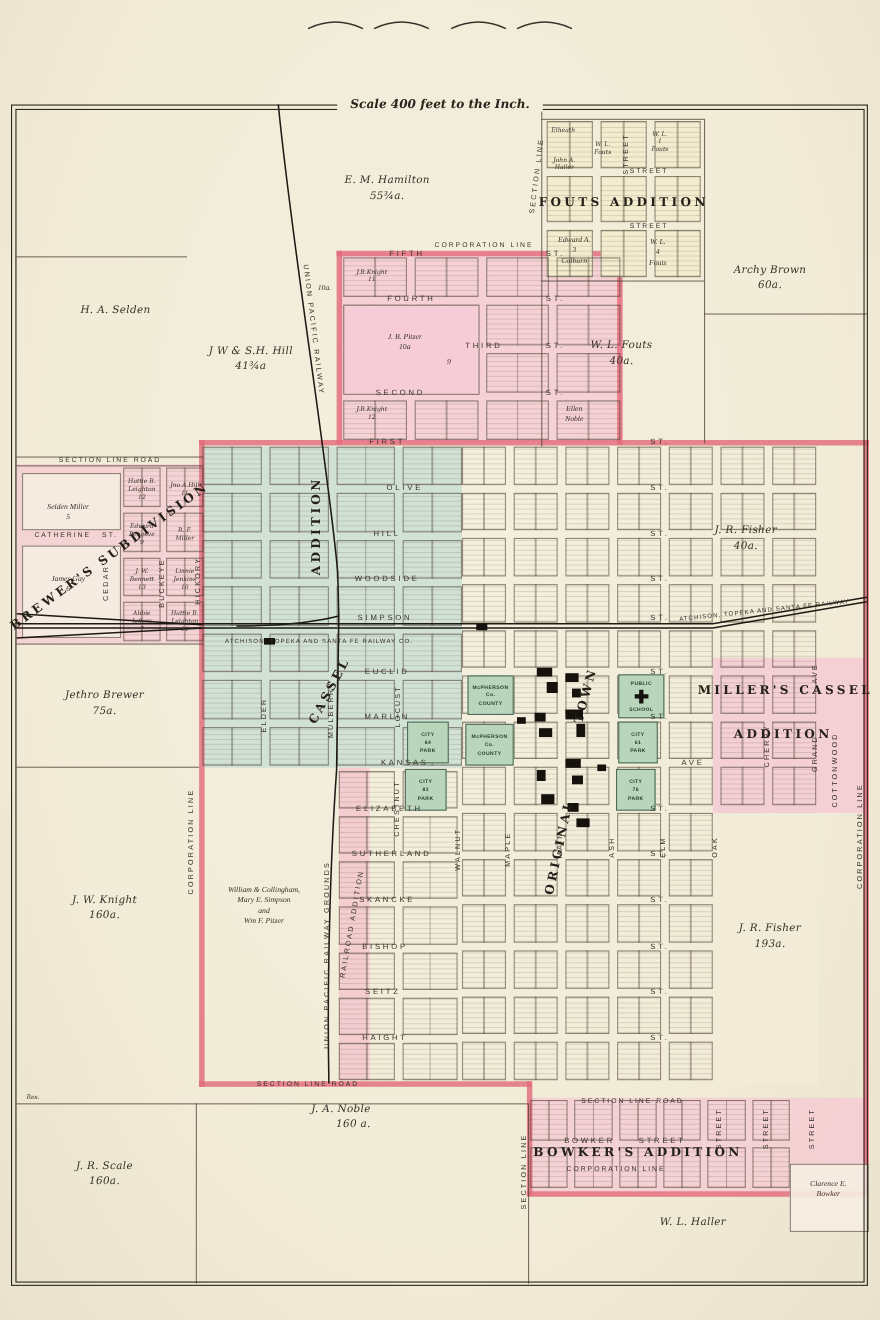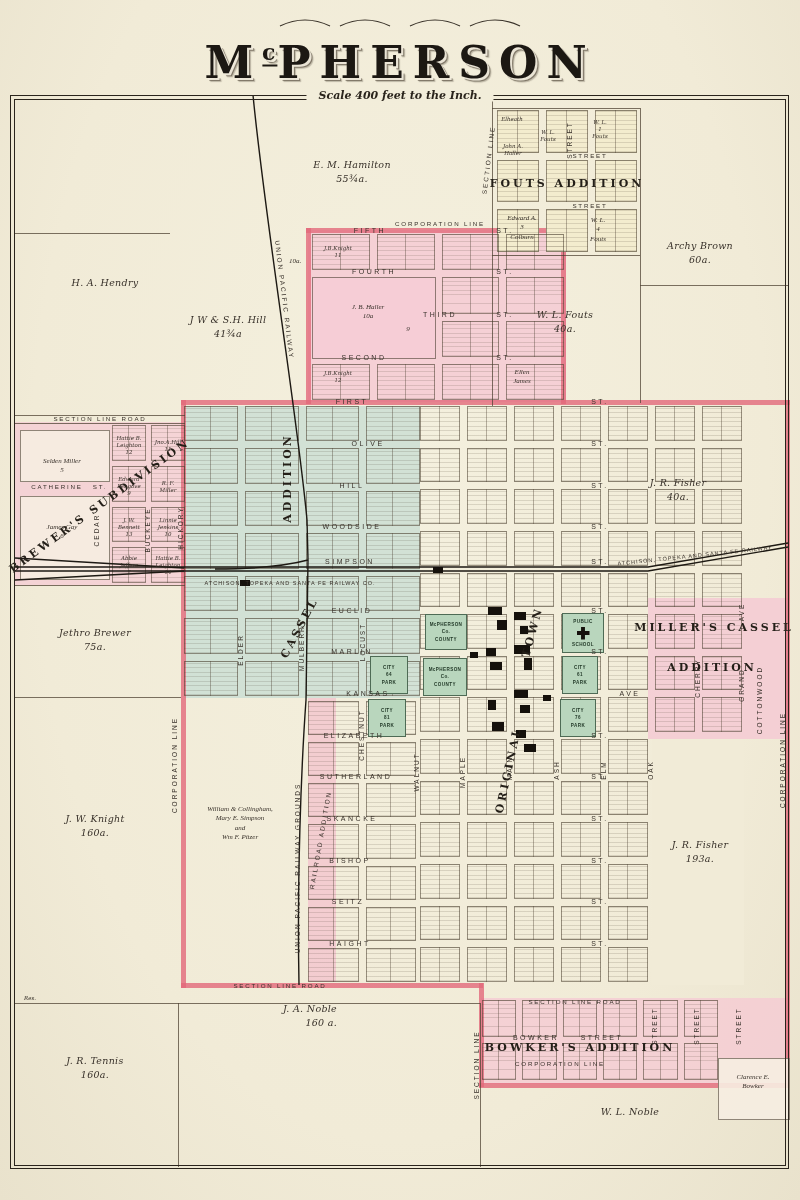--- a/index.html
+++ b/index.html
@@ -52,21 +52,20 @@
   .tsm{font-family:"DejaVu Serif",serif;font-weight:bold;font-size:11px;letter-spacing:3px;color:#241f18;white-space:nowrap;}
   svg.rails{position:absolute;left:0;top:0;pointer-events:none;}
 </style>
 </head>
 <body>
 
 <div id="sheet">
   <svg class="flourish" width="260" height="16" viewBox="0 0 260 16">
     <path d="M10,12 Q35,0 60,12 M70,12 Q95,0 120,12 M140,12 Q165,0 190,12 M200,12 Q225,0 250,12" fill="none" stroke="#3a332a" stroke-width="1.2"></path>
   </svg>
-  <div class="bigtitle"><span>M</span><span class="sup">c</span><span>PHERSON</span></div>
   <div id="map-canvas" class="abs" style="left:0;top:0;width:800px;height:1200px;">
       <div class="abs" style="left: 308px; top: 230px; width: 258px; height: 172px; background: rgba(245, 202, 211, 0.85);"></div>
       <div class="abs" style="left: 15px; top: 422px; width: 170px; height: 163px; background: rgba(245, 205, 213, 0.8);"></div>
       <div class="abs" style="left: 184px; top: 406px; width: 236px; height: 292px; background: rgba(203, 222, 212, 0.85);"></div>
       <div class="abs" style="left: 648px; top: 598px; width: 140px; height: 141px; background: rgba(245, 202, 211, 0.85);"></div>
       <div class="abs" style="left: 308px; top: 698px; width: 28px; height: 284px; background: rgba(243, 196, 205, 0.8);"></div>
       <div class="abs" style="left: 481px; top: 998px; width: 308px; height: 86px; background: rgba(245, 202, 211, 0.8);"></div>
       <div class="abs" style="left: 181px; top: 400px; width: 609px; height: 5px; background: rgba(226, 105, 122, 0.8);"></div>
       <div class="abs" style="left: 181px; top: 400px; width: 5px; height: 588px; background: rgba(226, 105, 122, 0.8);"></div>
       <div class="abs" style="left: 181px; top: 983px; width: 302px; height: 5px; background: rgba(226, 105, 122, 0.8);"></div>
@@ -417,58 +416,58 @@
       <div class="lbl rail" style="left: 695px; top: 556px; transform: translate(-50%, -50%) rotate(-6deg);">ATCHISON, TOPEKA AND SANTA FE RAILWAY</div>
       <div class="lbl tsm" style="left: 567px; top: 184px; transform: translate(-50%, -50%);">FOUTS ADDITION</div>
       <div class="lbl tsm" style="left: 714px; top: 628px; transform: translate(-50%, -50%);">MILLER'S CASSEL</div>
       <div class="lbl tsm" style="left: 712px; top: 668px; transform: translate(-50%, -50%);">ADDITION</div>
       <div class="lbl tsm" style="left: 580px; top: 1048px; transform: translate(-50%, -50%);">BOWKER'S ADDITION</div>
       <div class="lbl tsm" style="left: 100px; top: 506px; transform: translate(-50%, -50%) rotate(-36deg);">BREWER'S SUBDIVISION</div>
       <div class="lbl tsm" style="left: 300px; top: 628px; transform: translate(-50%, -50%) rotate(-62deg);">CASSEL</div>
       <div class="lbl tsm" style="left: 288px; top: 478px; transform: translate(-50%, -50%) rotate(-90deg);">ADDITION</div>
       <div class="lbl tsm" style="left: 509px; top: 770px; transform: translate(-50%, -50%) rotate(-78deg);">ORIGINAL</div>
       <div class="lbl tsm" style="left: 533px; top: 632px; transform: translate(-50%, -50%) rotate(-75deg);">TOWN</div>
-      <div class="lbl par" style="left: 105px; top: 283px; transform: translate(-50%, -50%);">H. A. Hendry</div>
+      <div class="lbl par" style="left: 105px; top: 283px; transform: translate(-50%, -50%);">H. A. Selden</div>
       <div class="lbl par" style="left: 352px; top: 172px; transform: translate(-50%, -50%);">E. M. Hamilton
 55¾a.</div>
       <div class="lbl par" style="left: 700px; top: 253px; transform: translate(-50%, -50%);">Archy Brown
 60a.</div>
       <div class="lbl par" style="left: 565px; top: 322px; transform: translate(-50%, -50%);">W. L. Fouts
 40a.</div>
       <div class="lbl par" style="left: 678px; top: 490px; transform: translate(-50%, -50%);">J. R. Fisher
 40a.</div>
       <div class="lbl par" style="left: 700px; top: 852px; transform: translate(-50%, -50%);">J. R. Fisher
 193a.</div>
       <div class="lbl par" style="left: 95px; top: 640px; transform: translate(-50%, -50%);">Jethro Brewer
 75a.</div>
       <div class="lbl par" style="left: 95px; top: 826px; transform: translate(-50%, -50%);">J. W. Knight
 160a.</div>
       <div class="lbl psm" style="left: 240px; top: 824px; transform: translate(-50%, -50%);">William &amp; Collingham,
 Mary E. Simpson
 and
 Wm F. Pitzer</div>
-      <div class="lbl par" style="left: 95px; top: 1068px; transform: translate(-50%, -50%);">J. R. Tennis
+      <div class="lbl par" style="left: 95px; top: 1068px; transform: translate(-50%, -50%);">J. R. Scale
 160a.</div>
       <div class="lbl par" style="left: 310px; top: 1016px; transform: translate(-50%, -50%); text-align: right;">J. A. Noble
 160 a.</div>
-      <div class="lbl par" style="left: 630px; top: 1112px; transform: translate(-50%, -50%);">W. L. Noble</div>
+      <div class="lbl par" style="left: 630px; top: 1112px; transform: translate(-50%, -50%);">W. L. Haller</div>
       <div class="lbl psm" style="left: 753px; top: 1082px; transform: translate(-50%, -50%);">Clarence E.
 Bowker</div>
       <div class="lbl par" style="left: 228px; top: 327px; transform: translate(-50%, -50%);">J W &amp; S.H. Hill
 41¾a</div>
-      <div class="lbl psm" style="left: 368px; top: 312px; transform: translate(-50%, -50%);">J. B. Haller
+      <div class="lbl psm" style="left: 368px; top: 312px; transform: translate(-50%, -50%);">J. B. Pitzer
 10a</div>
       <div class="lbl psm" style="left: 408px; top: 330px; transform: translate(-50%, -50%);">9</div>
       <div class="lbl psm" style="left: 295px; top: 262px; transform: translate(-50%, -50%);">10a.</div>
       <div class="lbl tiny" style="left: 338px; top: 252px; transform: translate(-50%, -50%);">J.B.Knight
 11</div>
       <div class="lbl tiny" style="left: 338px; top: 377px; transform: translate(-50%, -50%);">J.B.Knight
 12</div>
       <div class="lbl psm" style="left: 522px; top: 377px; transform: translate(-50%, -50%);">Ellen
-James</div>
+Noble</div>
       <div class="lbl psm" style="left: 62px; top: 466px; transform: translate(-50%, -50%);">Selden Miller
 5</div>
       <div class="lbl tiny" style="left: 129px; top: 446px; transform: translate(-50%, -50%);">Hattie B.
 Leighton
 12</div>
       <div class="lbl tiny" style="left: 168px; top: 446px; transform: translate(-50%, -50%);">Jno.A.Hill
 11</div>
       <div class="lbl tiny" style="left: 129px; top: 487px; transform: translate(-50%, -50%);">Edward
 Pengove
 9</div>

